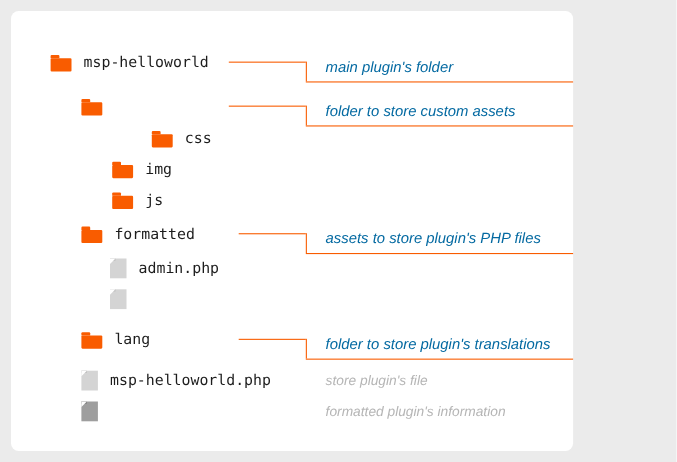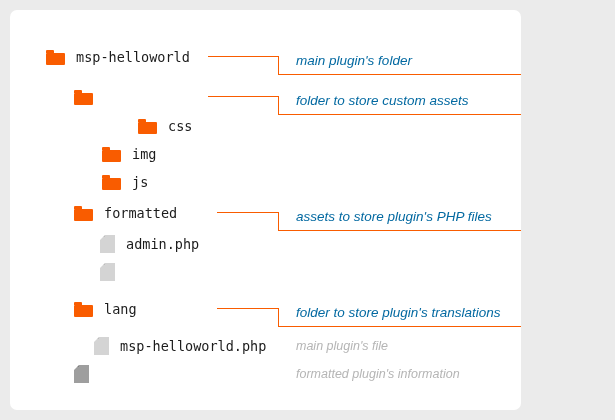--- a/index.html
+++ b/index.html
@@ -208,21 +208,21 @@
   </div>
 
   <div class="row" style="left:64px; top:288px;">
     <span class="folder">
         <span class="tab"></span>
         <span class="body"></span>
       </span>
     <span class="label">lang</span>
   </div>
 
-  <div class="row" style="left:64px; top:325px;margin-left:20px;">
+  <div class="row" style="left:64px; top:325px;">
     <span class="file">
         <span class="sheet"></span>
         <span class="notch"></span>
         <span class="fold"></span>
       </span>
     <span class="label">msp-helloworld.php</span>
   </div>
 
   <div class="row" style="left:64px; top:353px;">
     <span class="file dark">
@@ -249,17 +249,17 @@
   <div class="leader-u" style="left:268px; top:316px; width:307px;"></div>
 
   <div class="caption" style="left:286px; top:42px;">main plugin's folder</div>
 
   <div class="caption" style="left:286px; top:82px;">folder to store custom assets</div>
 
   <div class="caption" style="left:286px; top:198px;">assets to store plugin's PHP files</div>
 
   <div class="caption" style="left:286px; top:294px;">folder to store plugin's translations</div>
 
-  <div class="note" style="left:286px; top:327px;">main plugin's file</div>
+  <div class="note" style="left:286px; top:327px;">store plugin's file</div>
 
   <div class="note" style="left:286px; top:355px;">formatted plugin's information</div>
 
 </div>
 
 </body></html>

